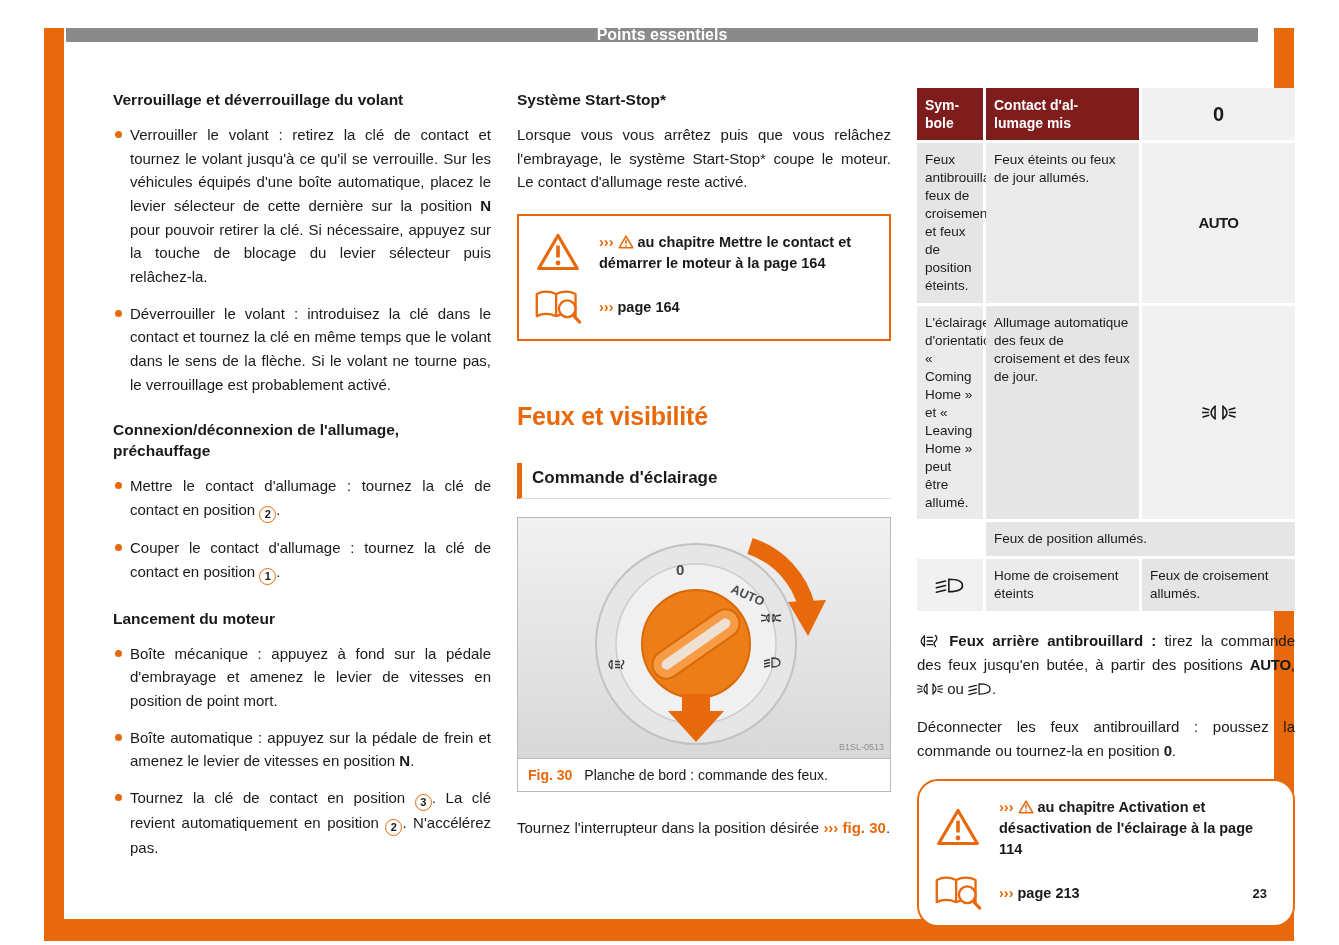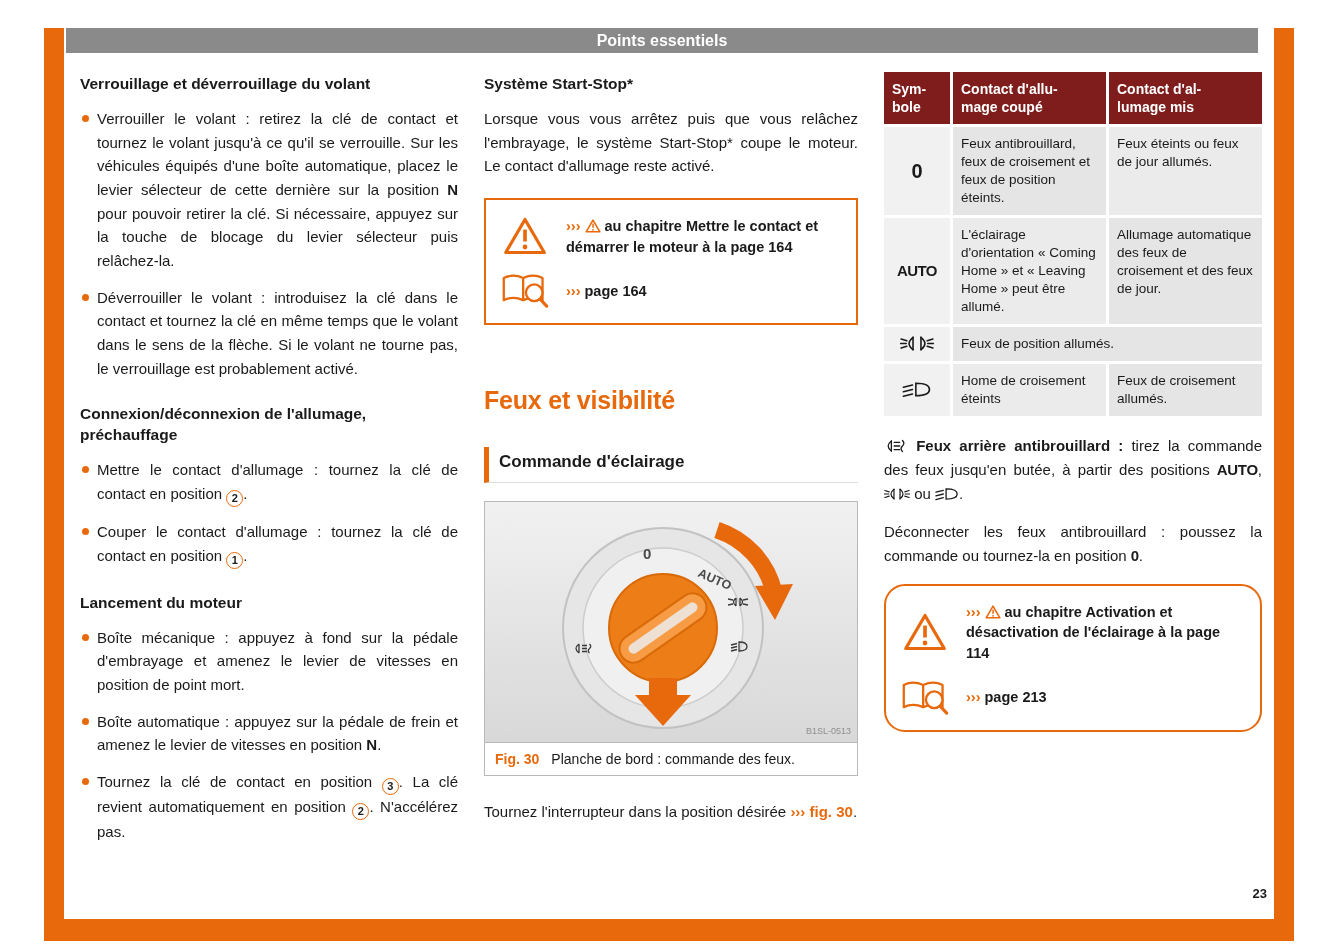--- a/index.html
+++ b/index.html
@@ -5,24 +5,24 @@
 <style>
   html,body{margin:0;padding:0;background:#ffffff;}
   body{font-family:"Liberation Sans",sans-serif;color:#1a1a1a;}
   .page{position:relative;width:1339px;height:945px;background:#fff;overflow:hidden;}
 
   .frame{position:absolute;background:#E8690C;}
   #frame-left{left:44px;top:28px;width:20px;height:913px;}
   #frame-right{left:1274px;top:28px;width:20px;height:913px;}
   #frame-bottom{left:44px;top:919px;width:1250px;height:22px;}
 
-  .topbar{position:absolute;left:66px;top:28px;width:1192px;height:25px;background:#8A8A8A;
+  .topbar{position:absolute;left:66px;top:28px;width:1192px;height:14px;background:#8A8A8A;
           color:#fff;font-weight:bold;font-size:16px;display:flex;align-items:center;justify-content:center;}
 
-  .col{position:absolute;top:72px;font-size:15px;line-height:1.58;}
+  .col{position:absolute;top:88px;font-size:15px;line-height:1.58;margin-left:33px;}
   #col1{left:80px;width:378px;}
   #col2{left:484px;width:374px;}
   #col3{left:884px;width:378px;}
 
   h3.sec{font-size:15.5px;font-weight:bold;margin:24px 0 12px;line-height:1.35;}
   h3.sec.first{margin-top:2px;}
 
   ul.bullets{list-style:none;margin:0;padding:0;}
   ul.bullets li{position:relative;padding-left:17px;margin:0 0 13px;text-align:justify;}
   ul.bullets li::before{content:"";position:absolute;left:2px;top:8px;width:7px;height:7px;border-radius:50%;background:#E8690C;}
@@ -181,22 +181,20 @@
       </div>
     </div>
 
     <p class="para"><span>Tournez l'interrupteur dans la position désirée </span><span class="seg-acc">››› </span><span class="seg-acc">fig. 30</span><span>.</span></p>
   </div>
 
   <div class="col" id="col3">
     <div class="ltable">
       <div class="th">Sym-
 bole</div>
-      <div class="th">Contact d'allu-
-mage coupé</div>
       <div class="th">Contact d'al-
 lumage mis</div>
 
       <div class="td sym bgS sym-zero">0</div>
       <div class="td bgA">Feux antibrouillard, feux de croisement et feux de position éteints.</div>
       <div class="td bgB">Feux éteints ou feux de jour allumés.</div>
 
       <div class="td sym bgS sym-auto">AUTO</div>
       <div class="td bgB">L'éclairage d'orientation « Coming Home » et « Leaving Home » peut être allumé.</div>
       <div class="td bgA">Allumage automatique des feux de croisement et des feux de jour.</div>

